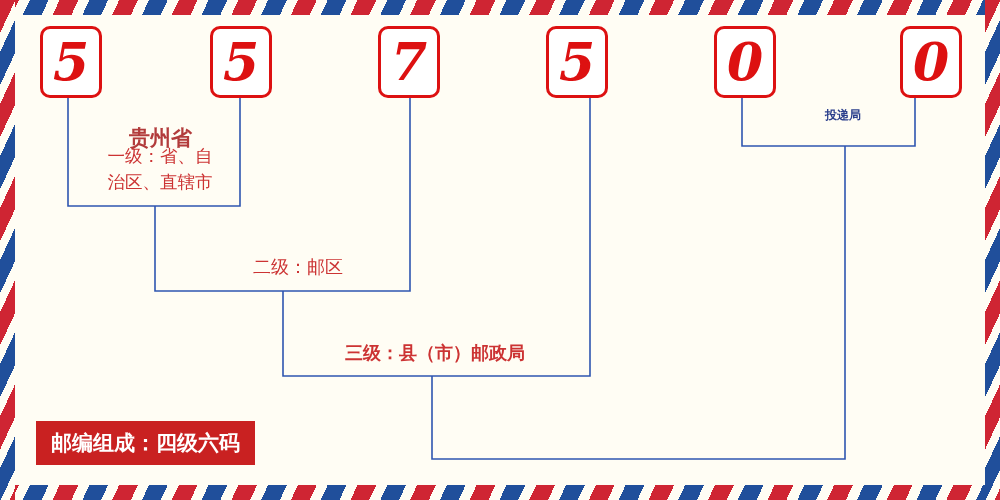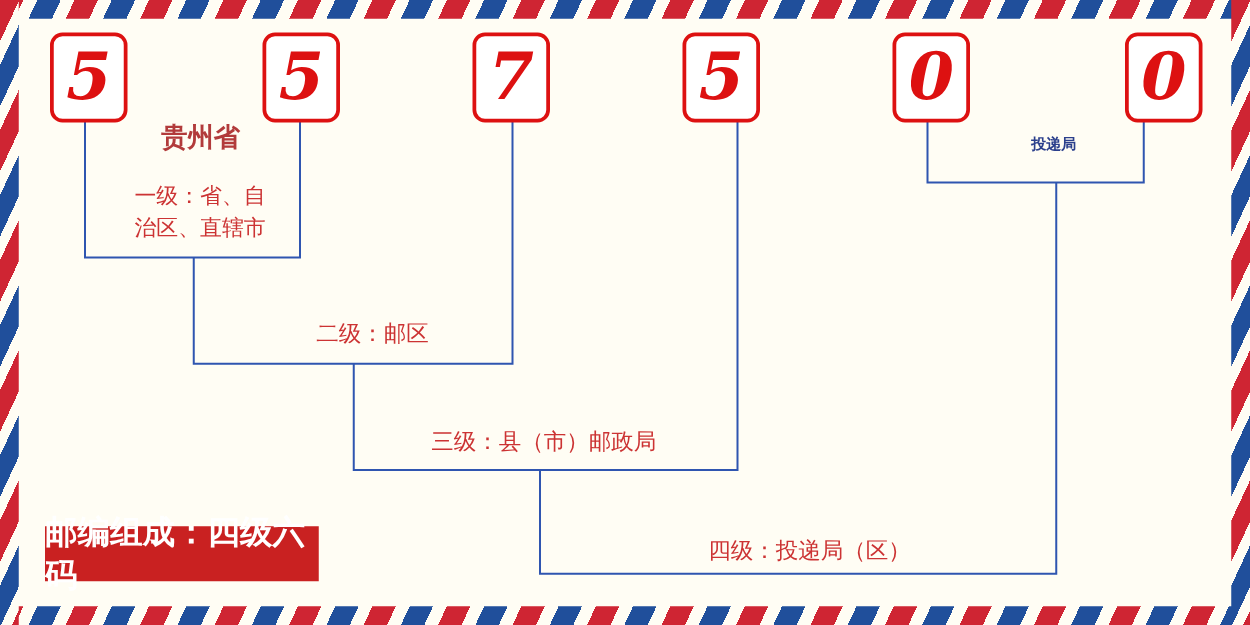--- a/index.html
+++ b/index.html
@@ -88,40 +88,40 @@
   .place {
     font-weight: bold;
     font-size: 21px;
     color: var(--label-navy, #2b3f8c);
   }
   .level {
     font-size: 18px;
     color: var(--label-red, #cc3333);
     line-height: 1.5;
   }
-  .lbl-province { left: 88px;  top: 96px; width: 145px; color: var(--province-red, #b23b3b); }
+  .lbl-province { left: 88px;  top: 124px; width: 145px; color: var(--province-red, #b23b3b); }
   .lbl-level1   { left: 84px;  top: 143px; width: 152px; font-size: 17.5px; }
   .lbl-level2   { left: 228px; top: 254px; width: 140px; }
   .lbl-county   { left: 365px; top: 310px; width: 130px; }
-  .lbl-level3   { left: 295px; top: 340px; width: 280px; }
+  .lbl-level3   { left: 295px; top: 340px; width: 280px; font-weight: bold; }
   .lbl-branch   { left: 515px; top: 397px; width: 245px; font-size: 18px; }
   .lbl-level4   { left: 515px; top: 427px; width: 265px; }
   .lbl-delivery { left: 778px; top: 107px; width: 130px; font-size: 12px; }
 
   
   .badge {
     position: absolute;
     left: 36px;
     top: 421px;
     width: 219px;
     height: 44px;
     background: var(--badge-bg, #c92121);
     color: var(--badge-text, #ffffff);
     font-weight: bold;
-    font-size: 26px;
+    font-size: 21px;
     display: flex;
     align-items: center;
     justify-content: center;
   }
 </style>
 </head>
 <body>
 
 <div class="page">
 
@@ -155,18 +155,17 @@
   </div>
   <div class="digit-box d6">
     <span>0</span>
   </div>
 
   <div class="lbl place lbl-province">贵州省</div>
   <div class="lbl level lbl-level1">一级：省、自
 治区、直辖市</div>
   <div class="lbl level lbl-level2">二级：邮区</div>
   <div class="lbl level lbl-level3">三级：县（市）邮政局</div>
-  <div class="lbl level lbl-level4">四级：投递局（区）</div>
   <div class="lbl place lbl-delivery">投递局</div>
 
   <div class="badge">邮编组成：四级六码</div>
 
 </div>
 
 </body></html>

